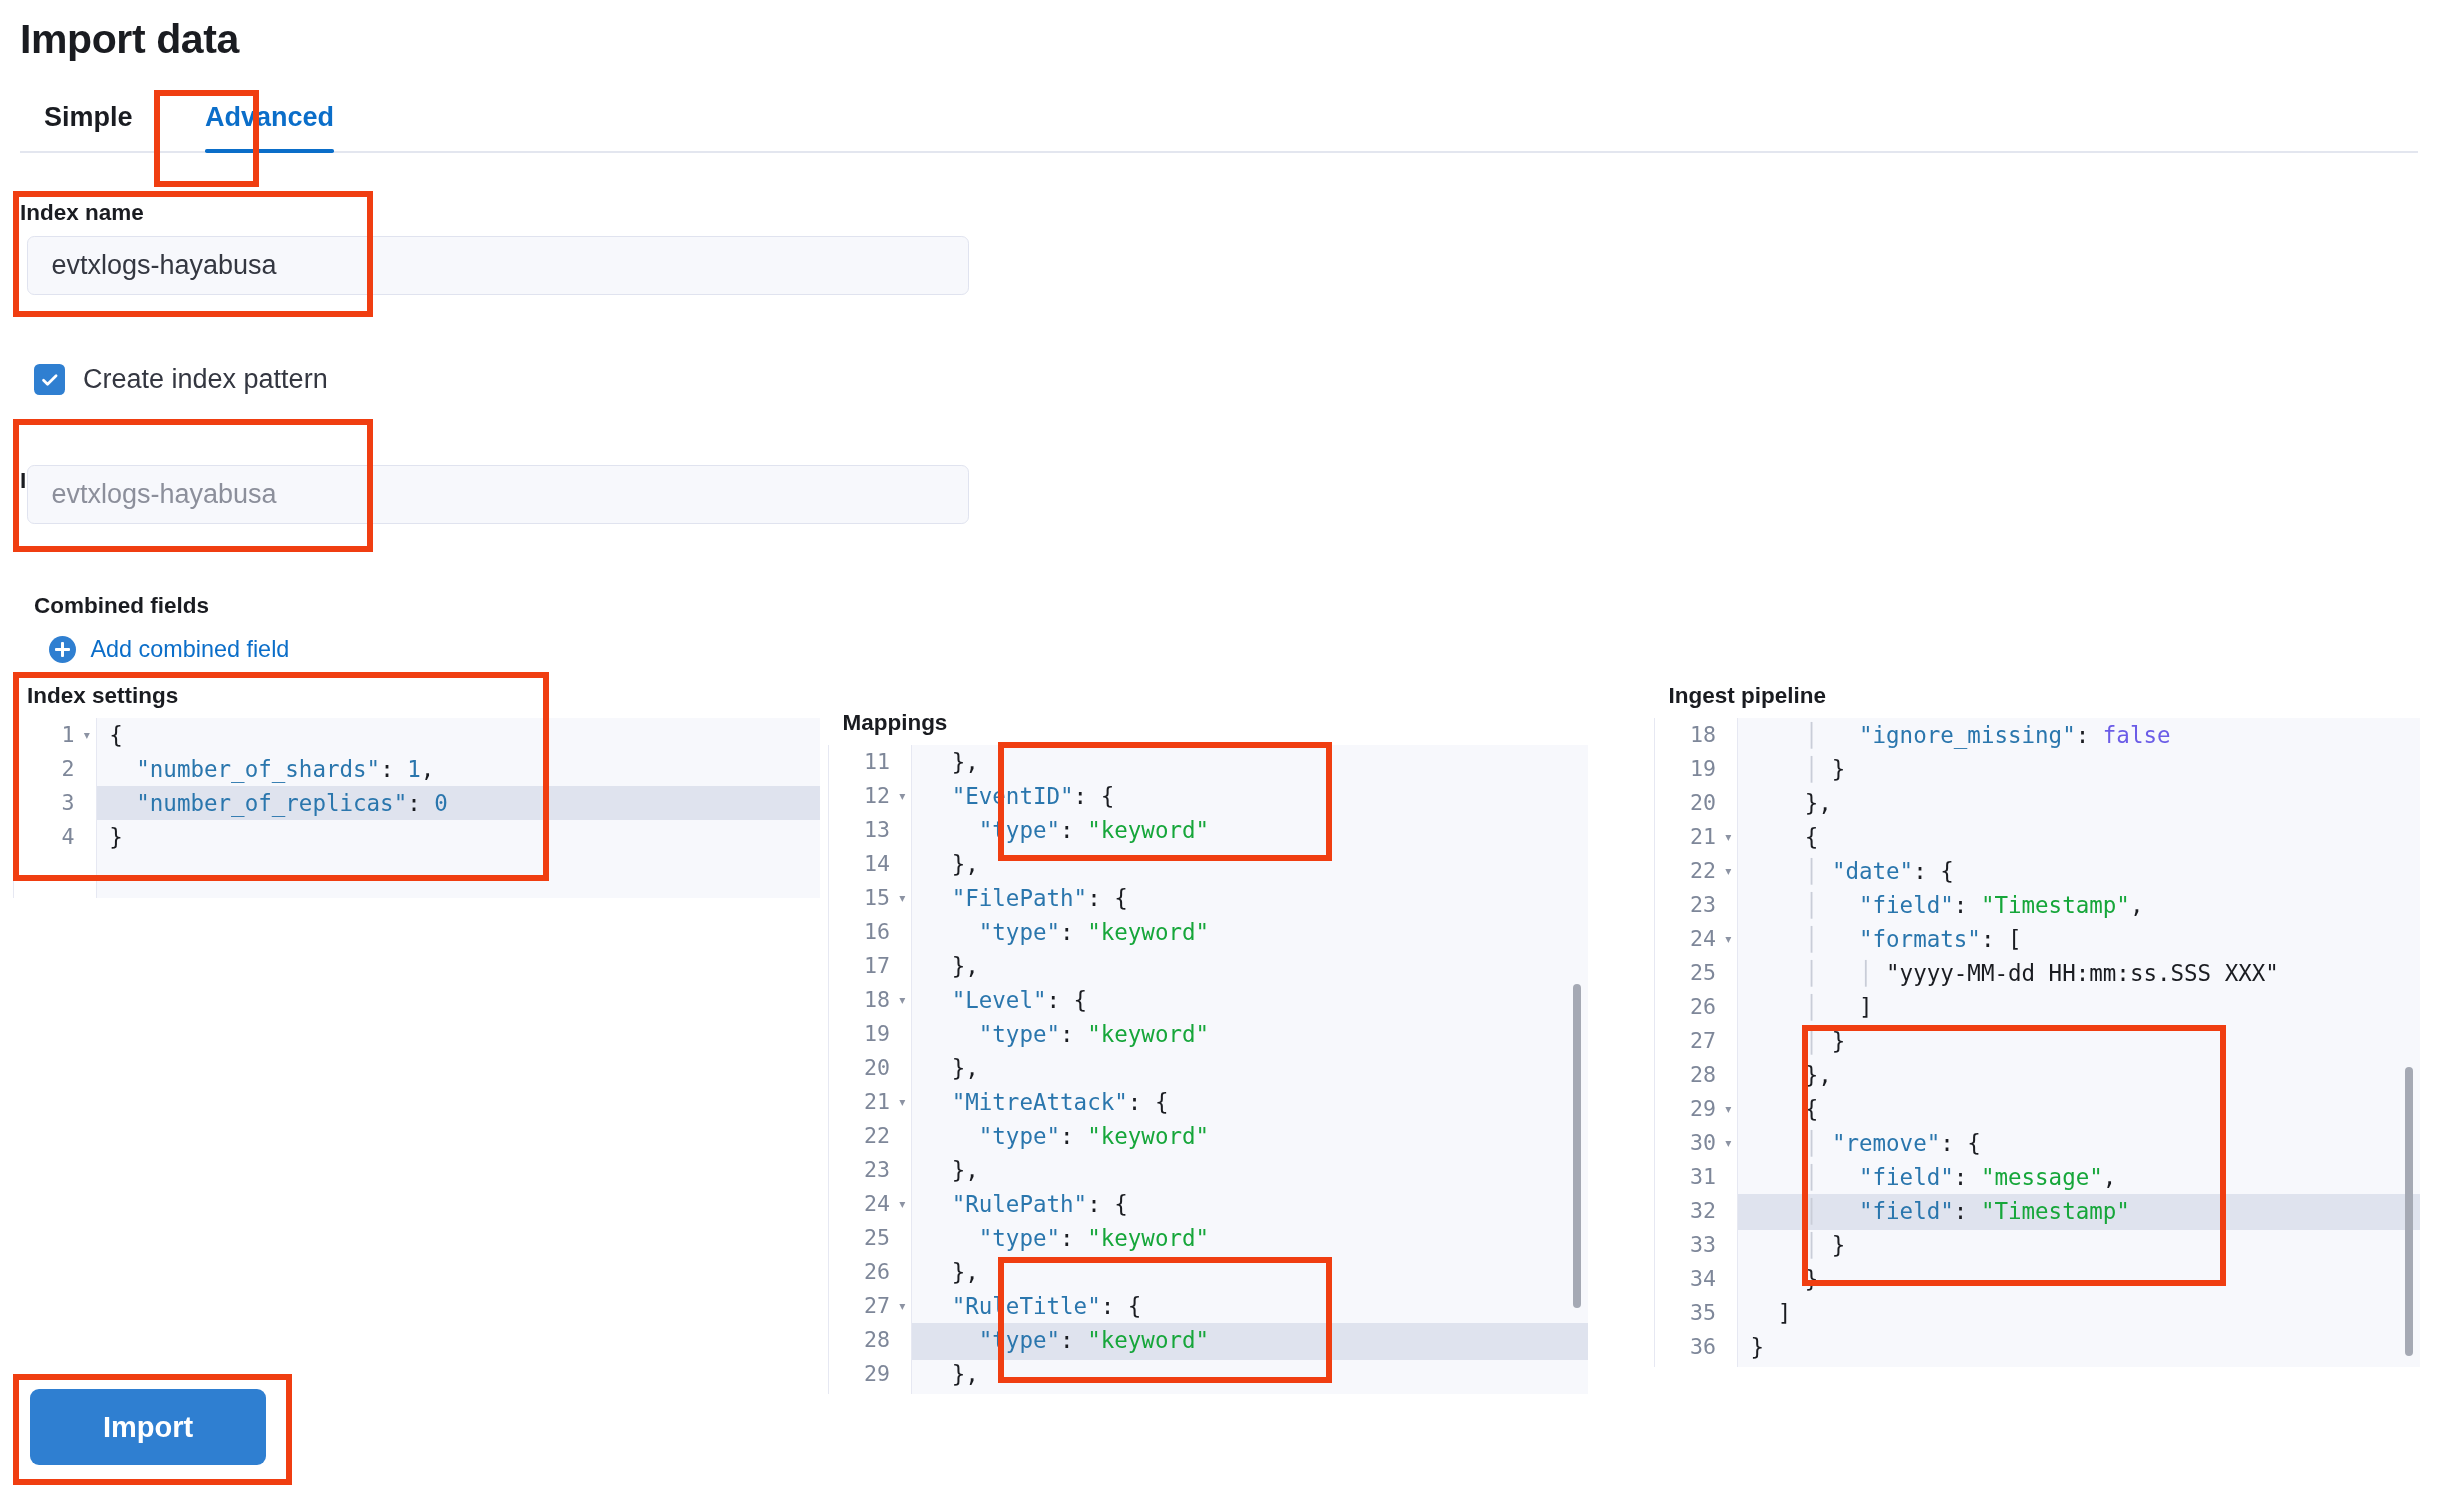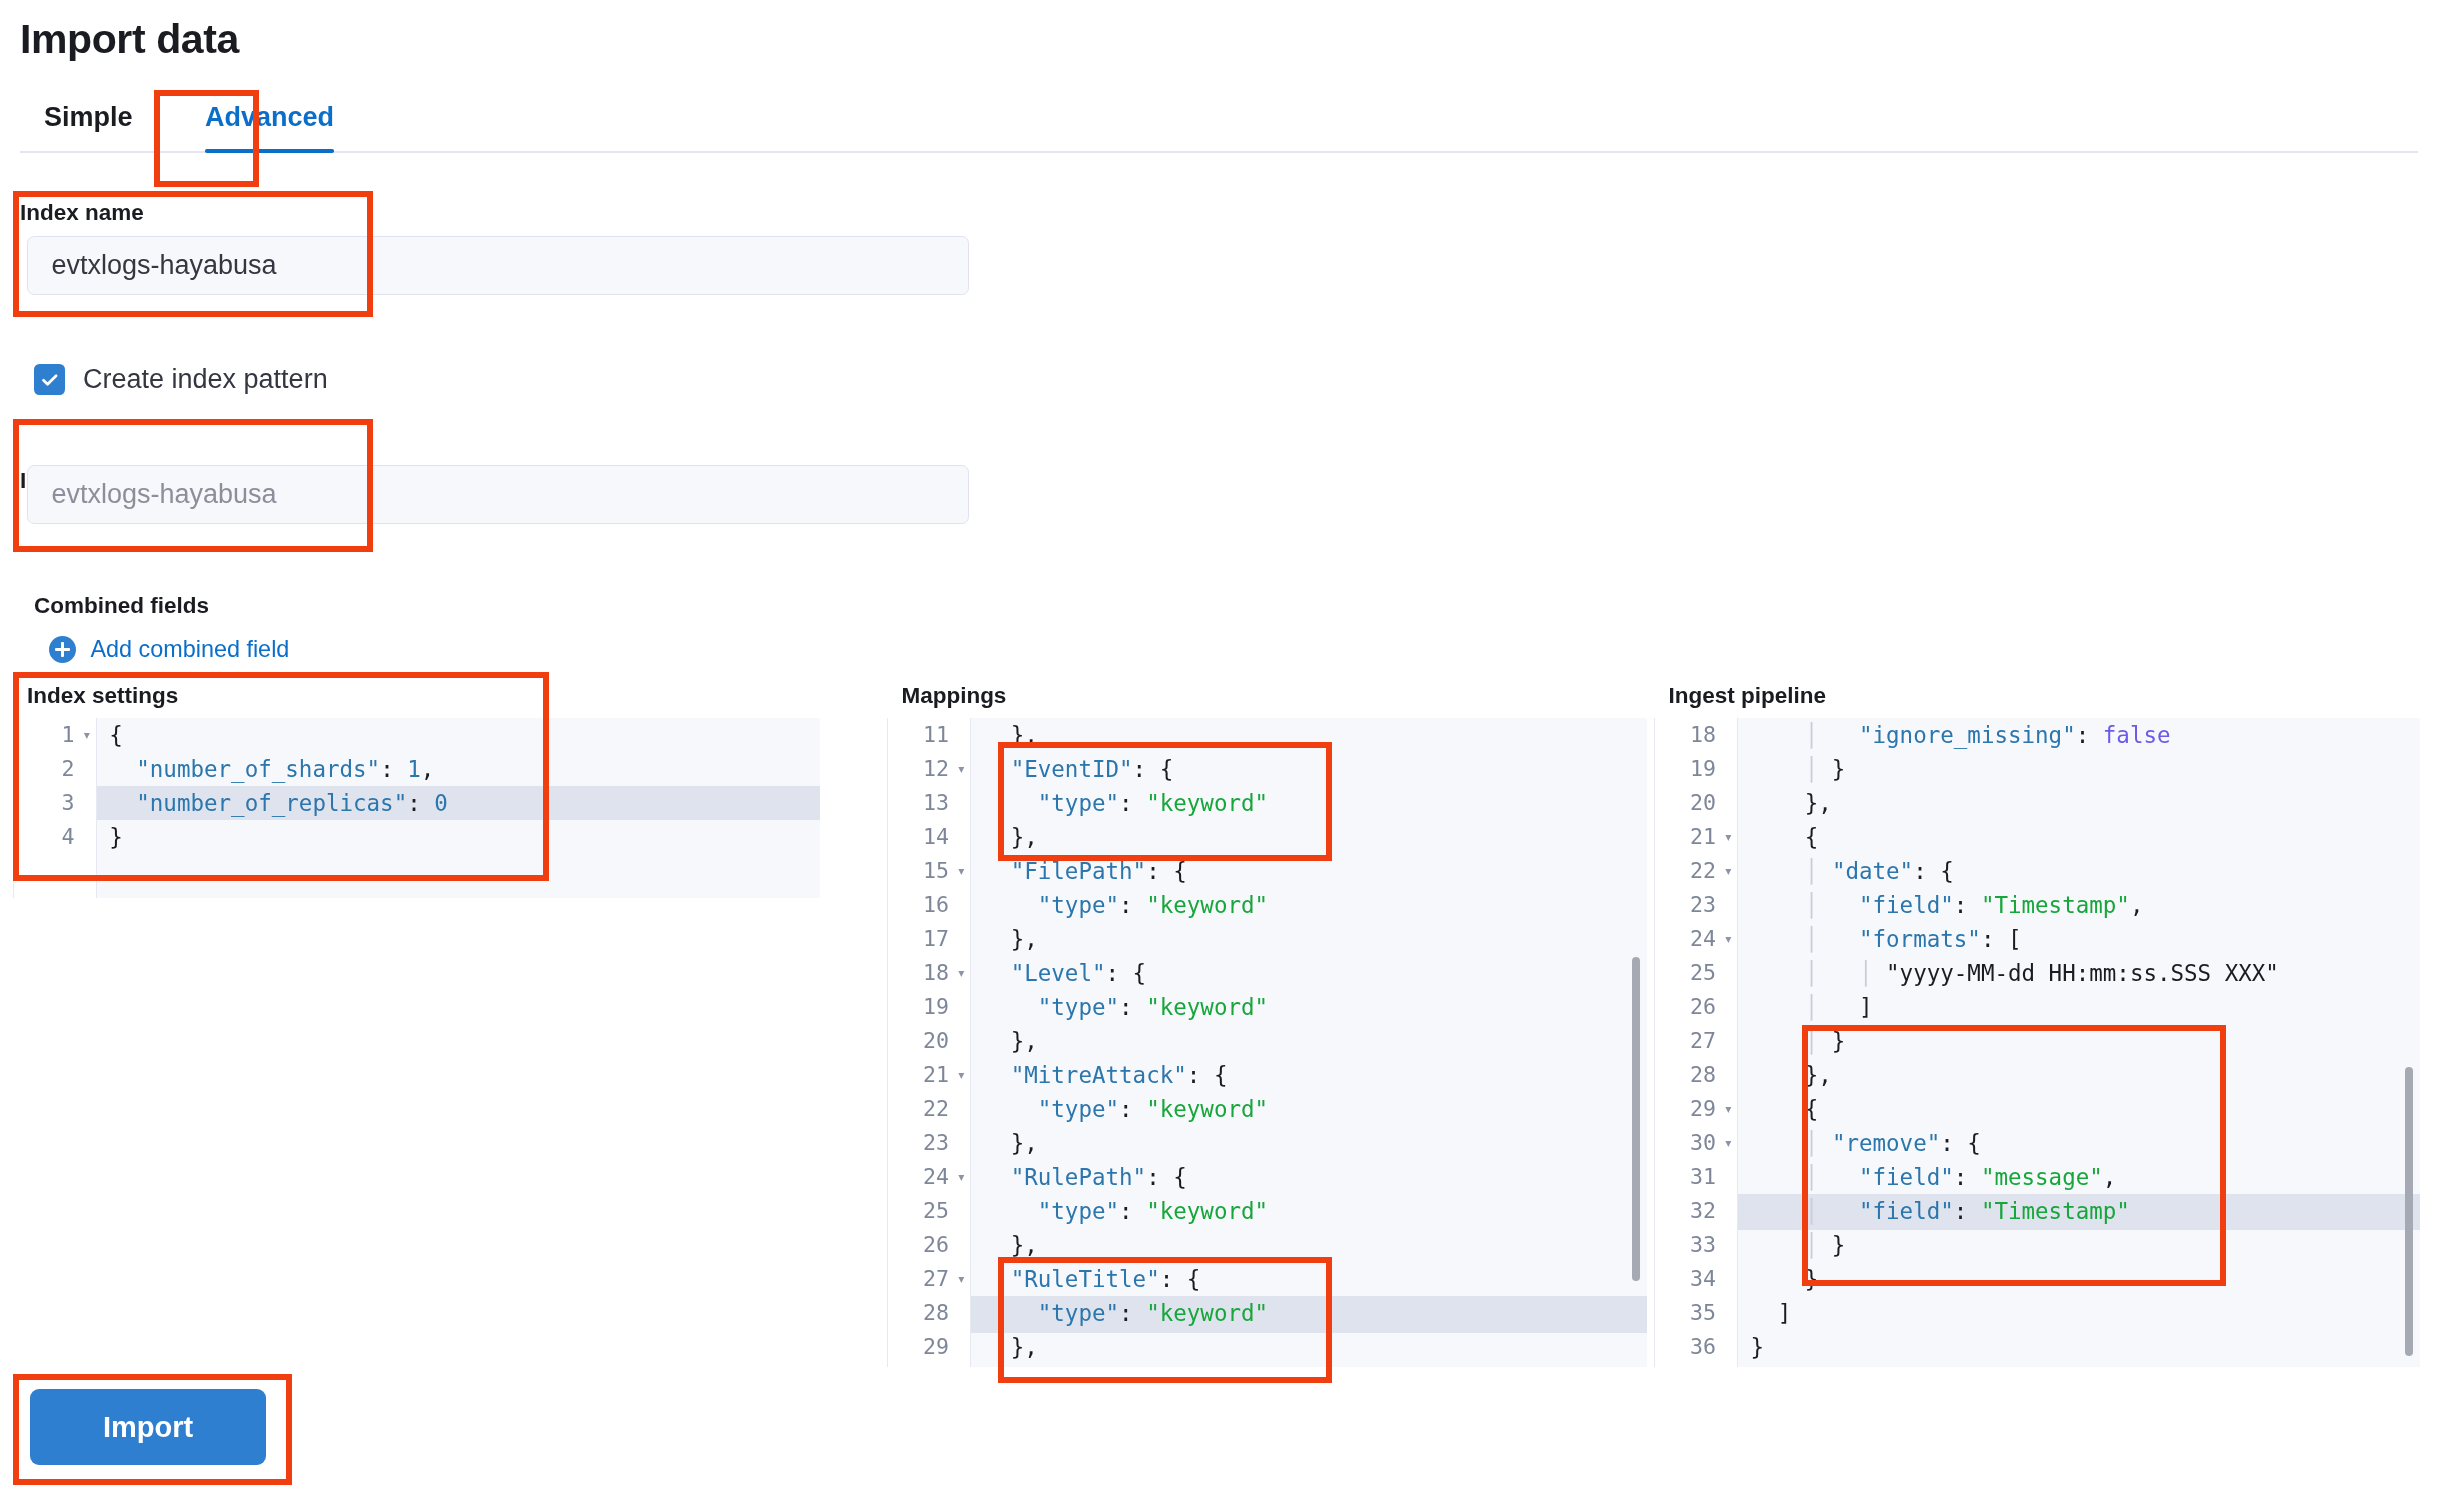--- a/index.html
+++ b/index.html
@@ -191,21 +191,21 @@
       <div class="gutter"></div>
     <div class="code-area">
         <div class="line"><span class="ln">1</span><span class="fold">▾</span><span class="code">{</span></div>
         <div class="line"><span class="ln">2</span><span class="code">  <span class="k">"number_of_shards"</span>: <span class="n">1</span>,</span></div>
         <div class="line hl"><span class="ln">3</span><span class="code">  <span class="k">"number_of_replicas"</span>: <span class="n">0</span></span></div>
         <div class="line"><span class="ln">4</span><span class="code">}</span></div>
       </div>
   </div>
 </div>
 
-<div class="editor-col" style="left:887px; width:760px;">
+<div class="editor-col" style="left:828px; width:760px;margin-top:27px;">
   <div class="editor-title">Mappings</div>
   <div class="editor" id="ed-mappings" style="height:649px; width:760px;">
     <div class="hl-row-bg" style="top: 581px;"></div>
       <div class="gutter"></div>
     <div class="code-area">
         <div class="line"><span class="ln">11</span><span class="code">  },</span></div>
         <div class="line"><span class="ln">12</span><span class="fold">▾</span><span class="code">  <span class="k">"EventID"</span>: {</span></div>
         <div class="line"><span class="ln">13</span><span class="code">    <span class="k">"type"</span>: <span class="s">"keyword"</span></span></div>
         <div class="line"><span class="ln">14</span><span class="code">  },</span></div>
         <div class="line"><span class="ln">15</span><span class="fold">▾</span><span class="code">  <span class="k">"FilePath"</span>: {</span></div>

